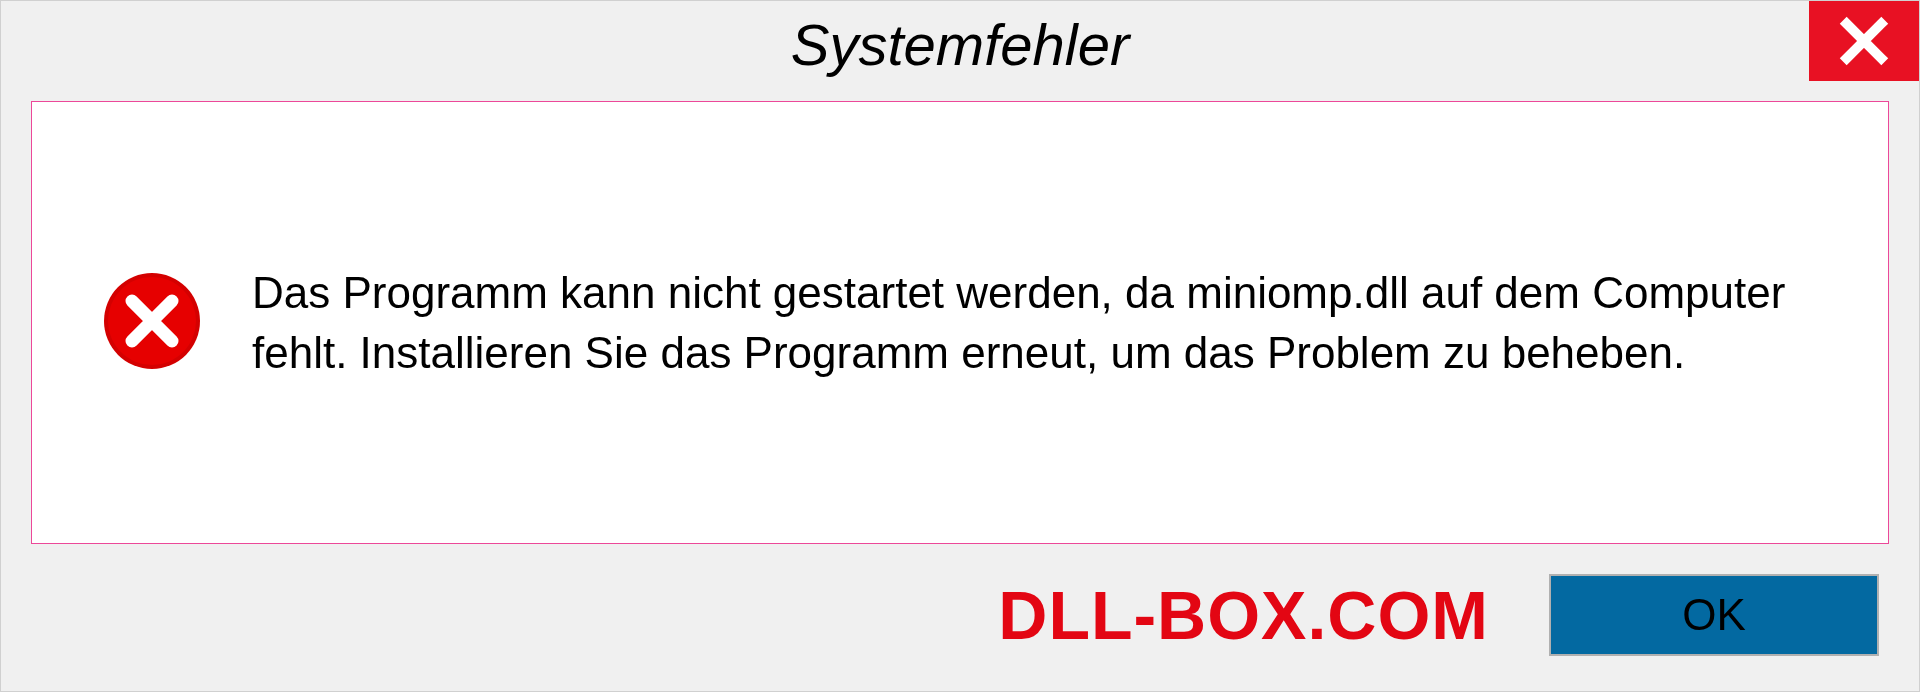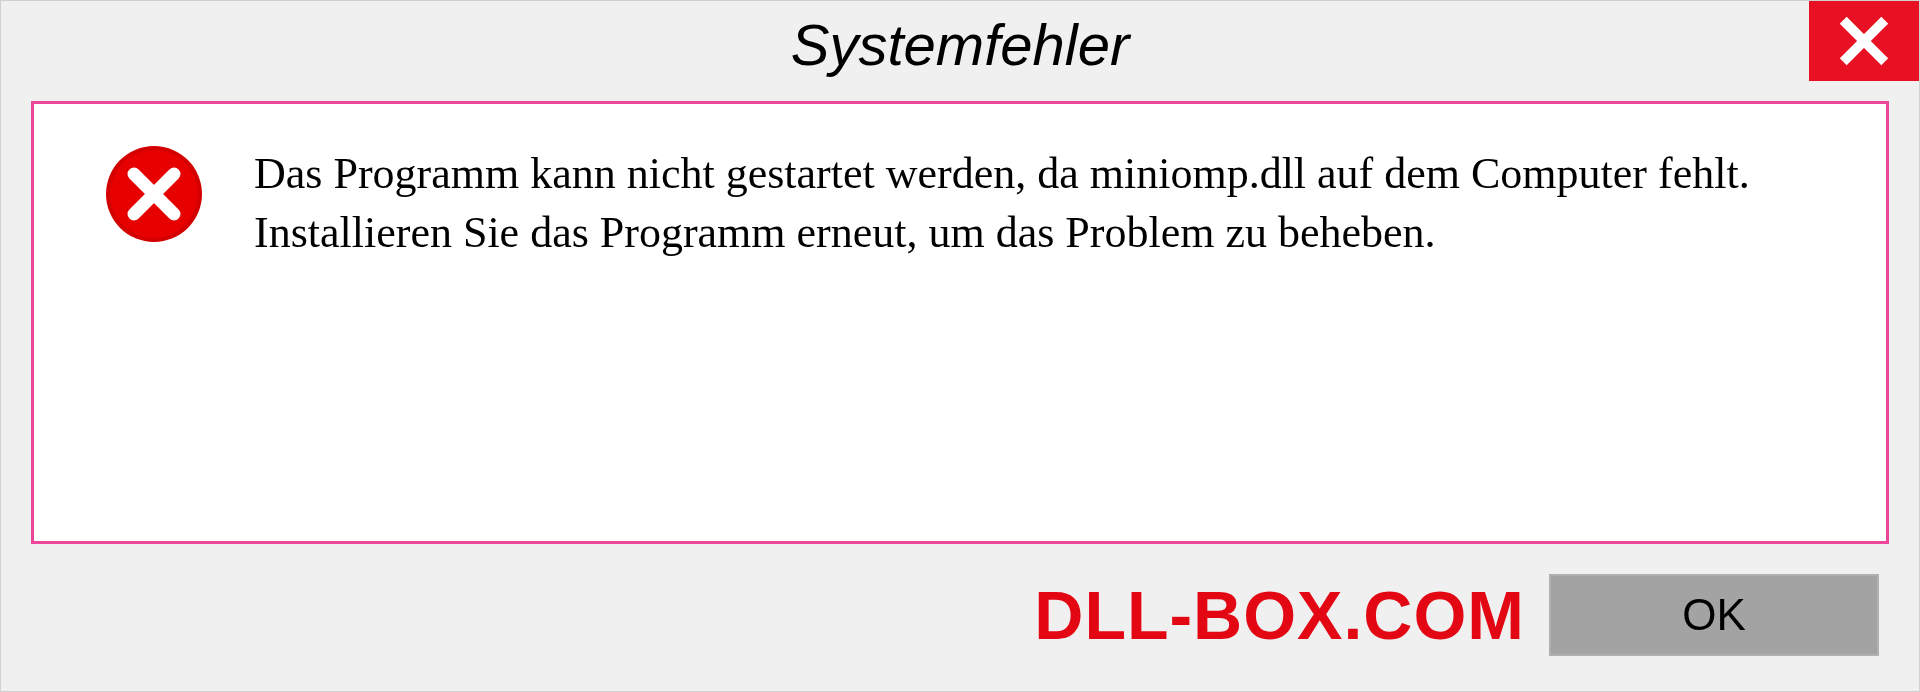--- a/index.html
+++ b/index.html
@@ -56,26 +56,26 @@
     }
     
     .close-btn svg {
       width: 52px;
       height: 52px;
     }
     
     .content-area {
       margin: 10px 30px 0 30px;
       background: #ffffff;
-      border: 3px solid #ec4899;
+      border: 1px solid #ec4899;
       flex: 1;
       display: flex;
+      align-items: center;
       padding: 40px 70px;
       gap: 50px;
-      font-family: Liberation Serif, serif;
     }
     
     .error-icon-wrap {
       flex-shrink: 0;
     }
     
     .error-icon {
       width: 100px;
       height: 100px;
     }
@@ -85,36 +85,36 @@
       line-height: 1.35;
       color: #000;
       font-weight: 400;
     }
     
     .footer {
       display: flex;
       align-items: center;
       justify-content: flex-end;
       padding: 30px 40px 35px 40px;
-      gap: 24px;
+      gap: 60px;
       position: relative;
     }
     
     .watermark {
       font-size: 68px;
       font-weight: 900;
       color: #e30613;
       letter-spacing: 1px;
       font-family: Arial, sans-serif;
     }
     
     .ok-btn {
       width: 330px;
       height: 82px;
-      background: #a3a3a3;
+      background: #0369a1;
       border: 2px solid #b0b0b0;
       font-size: 44px;
       color: #000;
       cursor: pointer;
       display: flex;
       align-items: center;
       justify-content: center;
       font-family: inherit;
     }
   </style>

